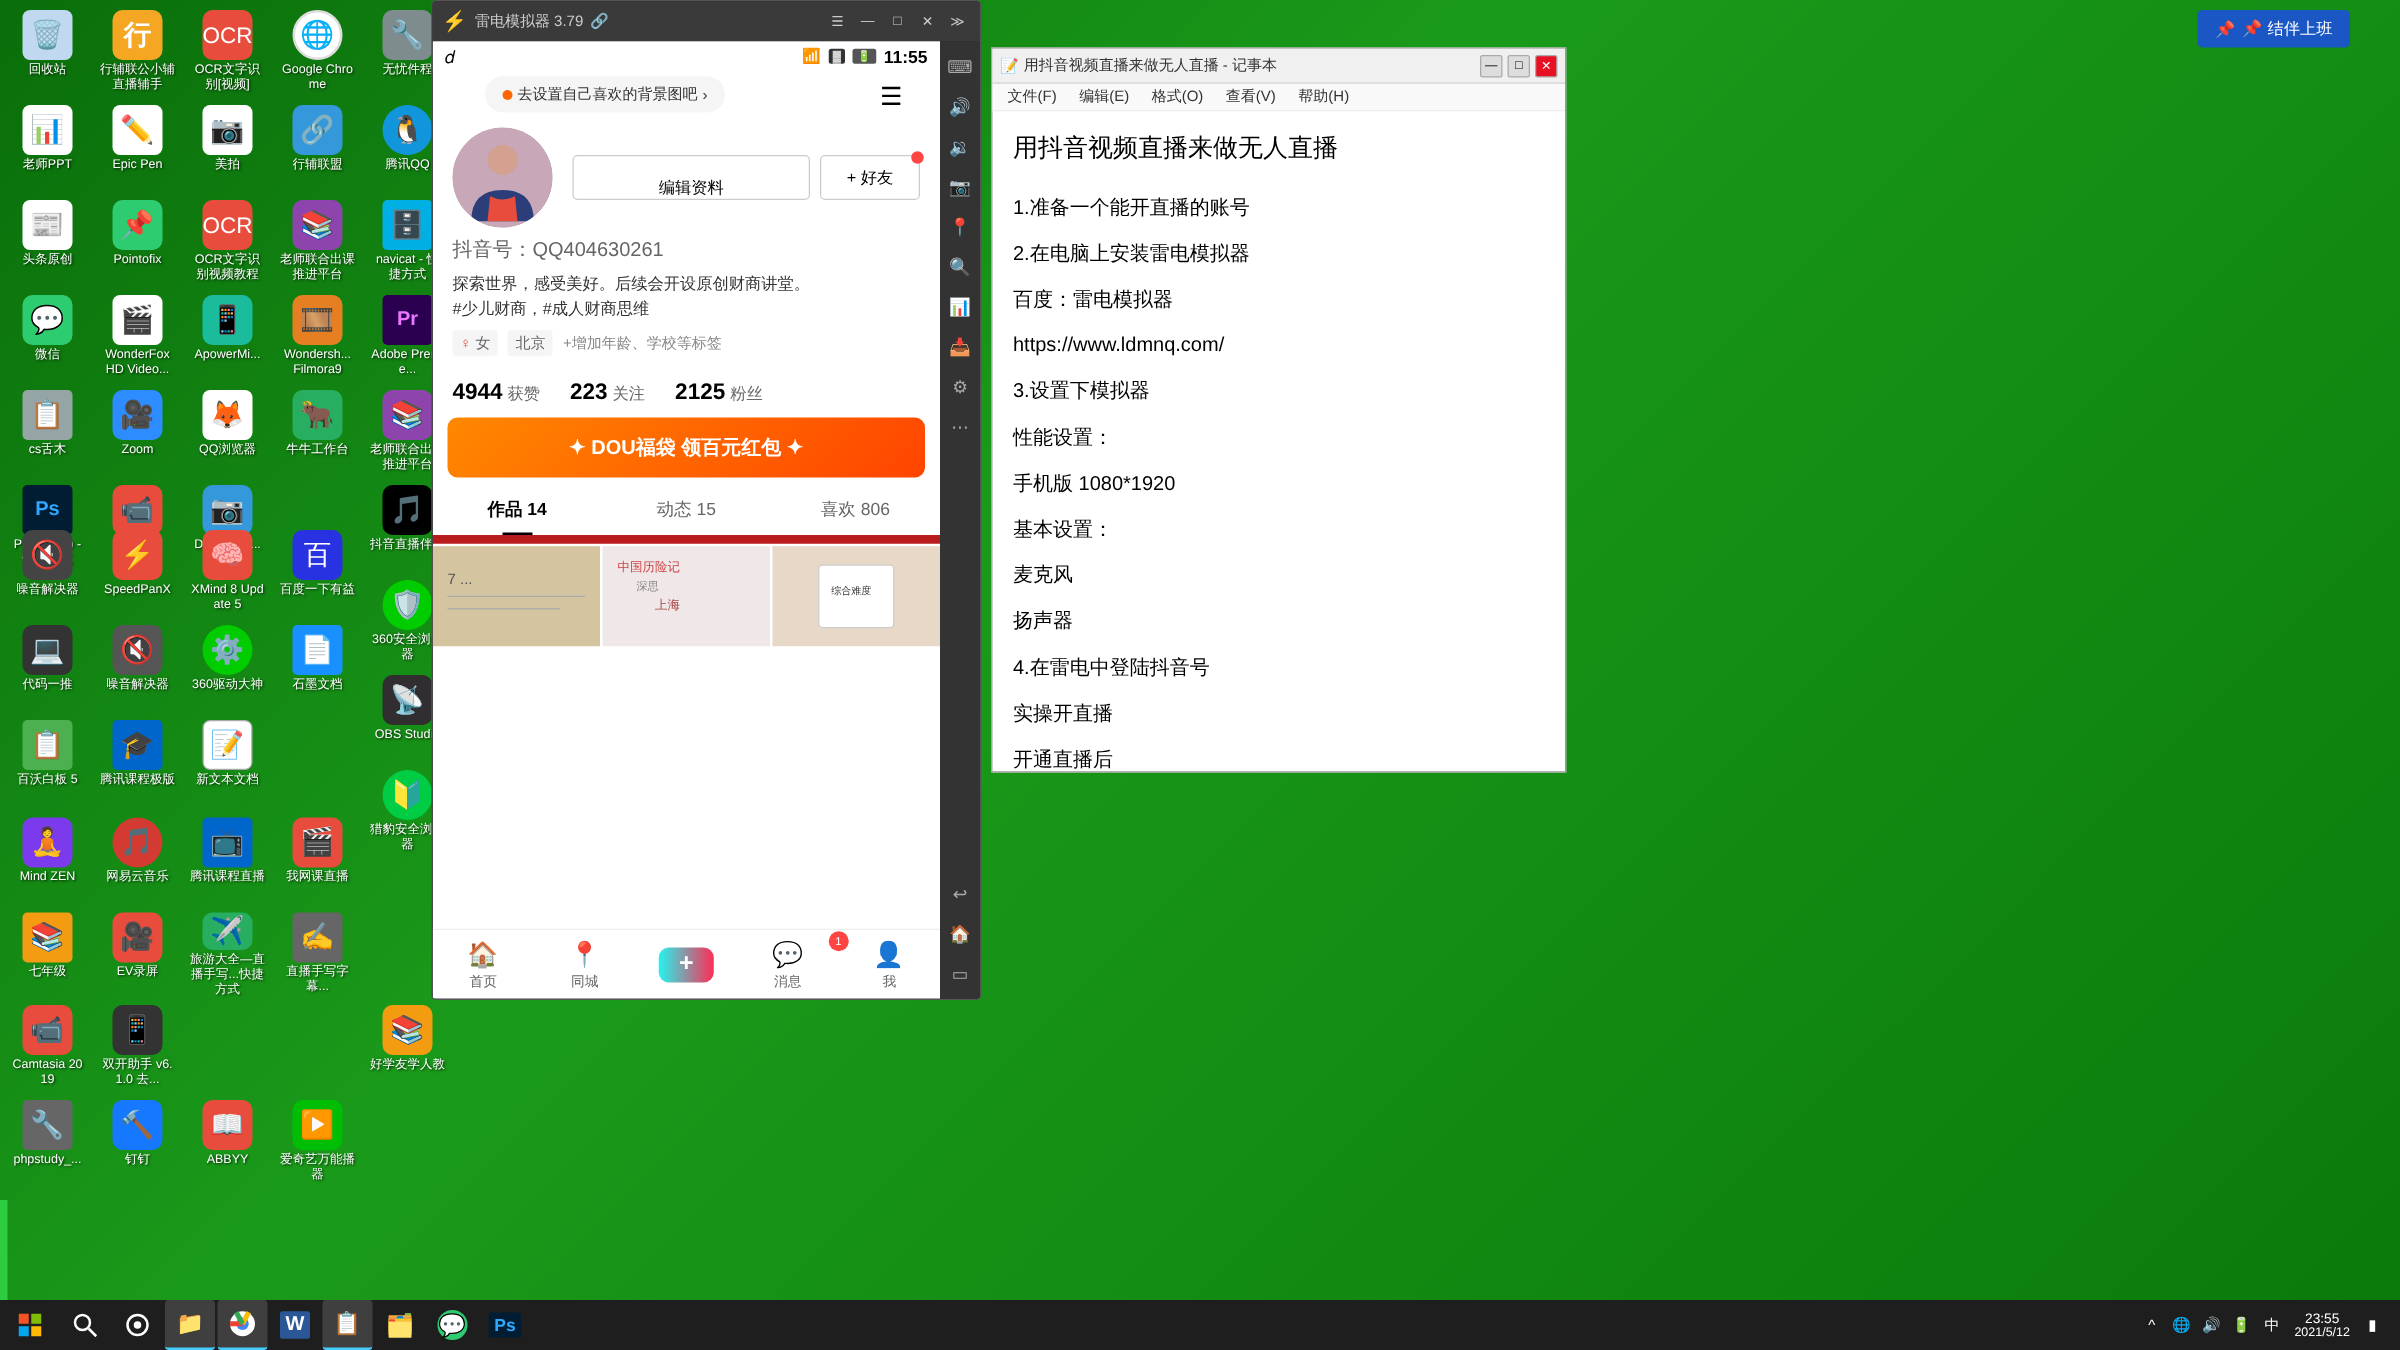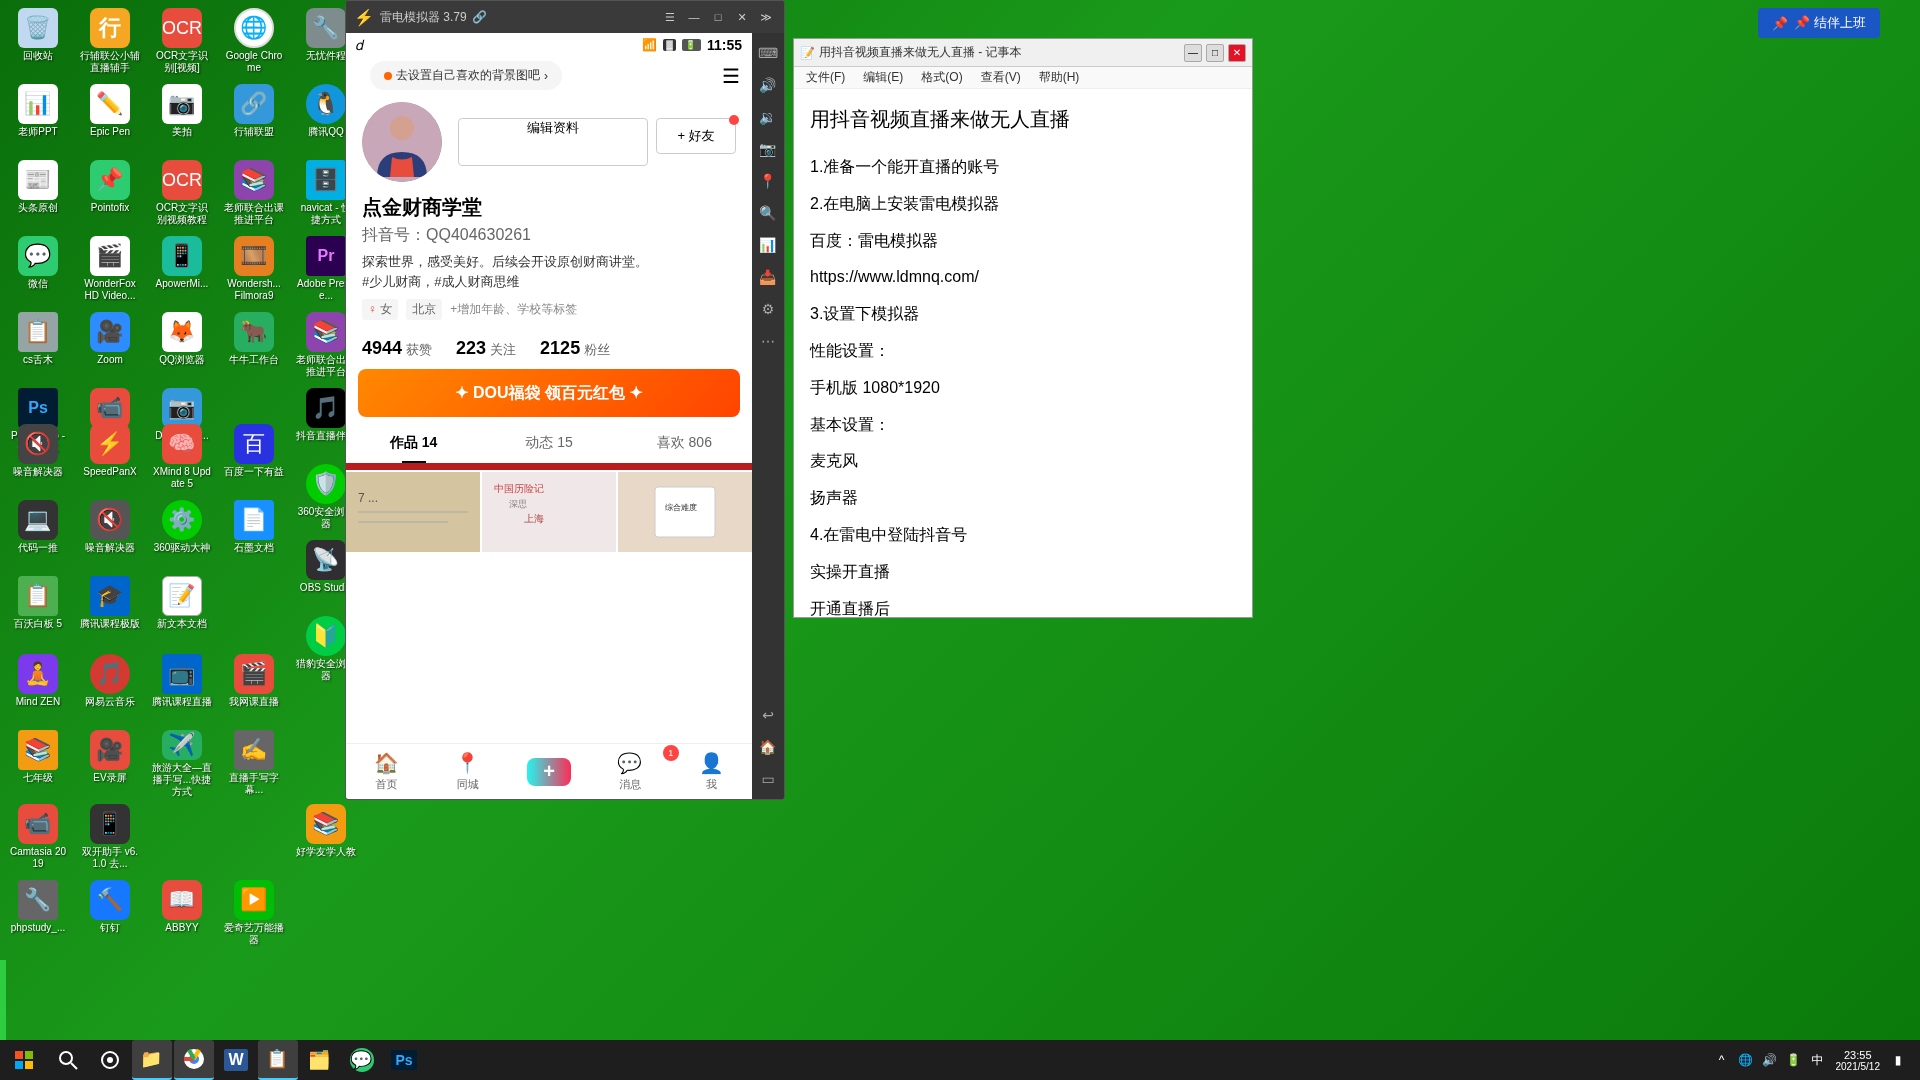--- a/index.html
+++ b/index.html
@@ -263,27 +263,27 @@
     }
 
     .profile-actions {
       display: flex;
       gap: 8px;
       flex: 1;
     }
 
     .btn-edit-profile {
       flex: 1;
-      height: 48px;
+      height: 36px;
       border: 1px solid #ccc;
       border-radius: 4px;
       background: #fff;
       font-size: 13px;
       display: flex;
-      align-items: flex-start;
+      align-items: flex-end;
       justify-content: center;
       cursor: pointer;
     }
 
     .btn-add-friend {
       width: 80px;
       height: 36px;
       border: 1px solid #ccc;
       border-radius: 4px;
       background: #fff;
@@ -1029,21 +1029,21 @@
         <div class="tiktok-statusbar">
           <span style="font-size:14px;">𝑑</span>
           <div style="display:flex;gap:6px;align-items:center;">
             <span>📶</span>
             <span style="background:#333;color:white;padding:1px 3px;font-size:9px;border-radius:2px;">▓</span>
             <span style="background:#555;color:white;padding:1px 4px;font-size:9px;border-radius:2px;">🔋</span>
             <span style="font-size:14px;font-weight:bold;">11:55</span>
           </div>
         </div>
 
-        <div style="display:flex;align-items:center;justify-content:space-between;padding:4px 12px;">
+        <div style="display:flex;align-items:flex-end;justify-content:space-between;padding:4px 30px;">
           <div class="tiktok-notification">
             <div class="dot-orange"></div>
             <span>去设置自己喜欢的背景图吧</span>
             <span>›</span>
           </div>
           <div style="font-size:20px;cursor:pointer;">☰</div>
         </div>
 
         <div class="profile-header">
           <div class="avatar-container">
@@ -1061,21 +1061,20 @@
             <div class="btn-edit-profile">
               <span>编辑资料</span>
             </div>
             <div class="btn-add-friend">
               <span>+ 好友</span>
               <div class="notification-dot"></div>
             </div>
           </div>
         </div>
 
-        <div class="profile-name">点金财商学堂</div>
         <div class="profile-id">抖音号：QQ404630261</div>
 
         <div class="profile-bio">
           <span>探索世界，感受美好。后续会开设原创财商讲堂。</span><br>
           <span>#少儿财商，#成人财商思维</span>
         </div>
 
         <div class="profile-tags">
           <div class="tag">
             <span style="color:#e74c3c;">♀</span>

